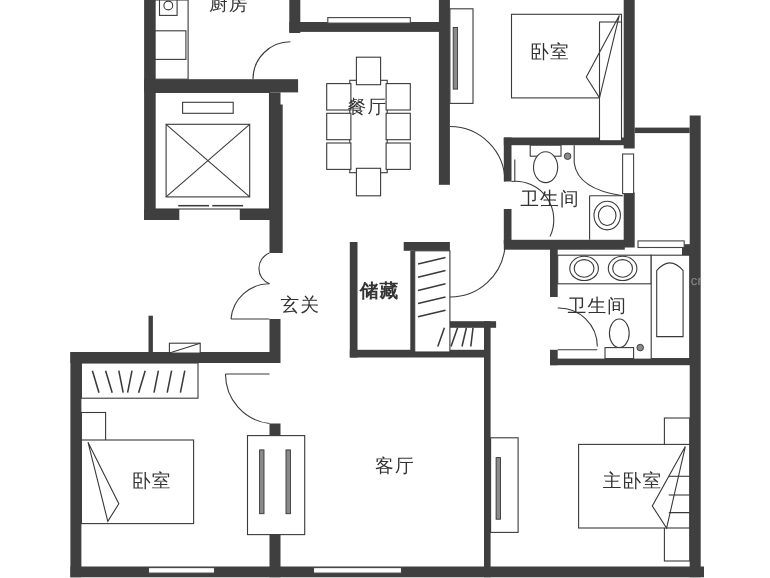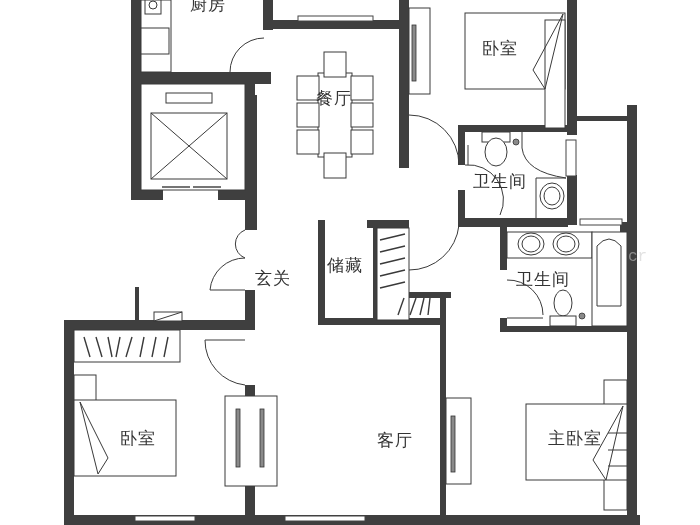--- a/index.html
+++ b/index.html
@@ -5,21 +5,21 @@
   html, body { margin: 0; padding: 0; background: #ffffff; }
   body { width: 700px; height: 525px; overflow: hidden; position: relative; font-family: "DejaVu Serif", "Liberation Serif", serif; }
   #plan { position: absolute; left: 0; top: 0; width: 700px; height: 525px; }
   .wall { fill: #3f3f3f; }
   .thin { fill: none; stroke: #3a3a3a; stroke-width: 1; }
   .thin2 { fill: none; stroke: #3a3a3a; stroke-width: 1.4; }
   .win { fill: #ffffff; stroke: #444; stroke-width: 1; }
   .fur { fill: #ffffff; stroke: #3a3a3a; stroke-width: 1; }
   .grey { fill: #8a8a8a; stroke: #333; stroke-width: 0.8; }
   .label { position: absolute; font-size: 17px; color: #333; white-space: nowrap; line-height: 1; letter-spacing: 1px; }
-  .wm { position: absolute; font-family: Liberation Mono, monospace; font-size: 16px; color: rgba(200,200,200,0.55); }
+  .wm { position: absolute; font-family: Liberation Sans, sans-serif; font-size: 12px; color: rgba(200,200,200,0.55); }
 </style>
 </head>
 <body>
 
 <svg id="plan" viewBox="0 0 700 525" xmlns="http://www.w3.org/2000/svg">
 
   <g>
 
     <rect class="wall" x="131" y="0" width="10" height="80"></rect>
 
@@ -201,19 +201,19 @@
     <line class="thin" x1="608" y1="450" x2="627" y2="450"></line>
     <line class="thin" x1="608" y1="466" x2="627" y2="466"></line>
   </g>
 </svg>
 
 <div class="label" style="left:190px; top:-4px;">厨房</div>
 <div class="label" style="left:316px; top:90px;">餐厅</div>
 <div class="label" style="left:482px; top:40px;">卧室</div>
 <div class="label" style="left:473px; top:173px;">卫生间</div>
 <div class="label" style="left:255px; top:270px;">玄关</div>
-<div class="label" style="left:327px; top:257px;">储藏</div>
+<div class="label" style="left:327px; top:257px;font-weight:bold;">储藏</div>
 <div class="label" style="left:516px; top:271px;">卫生间</div>
 <div class="label" style="left:120px; top:430px;">卧室</div>
-<div class="label" style="left:341px; top:432px;margin-left:36px;">客厅</div>
+<div class="label" style="left:341px; top:416px;">客厅</div>
 <div class="label" style="left:548px; top:430px;">主卧室</div>
 
 <div class="wm" style="left:628px; top:248px;">cr</div>
 
 </body></html>

